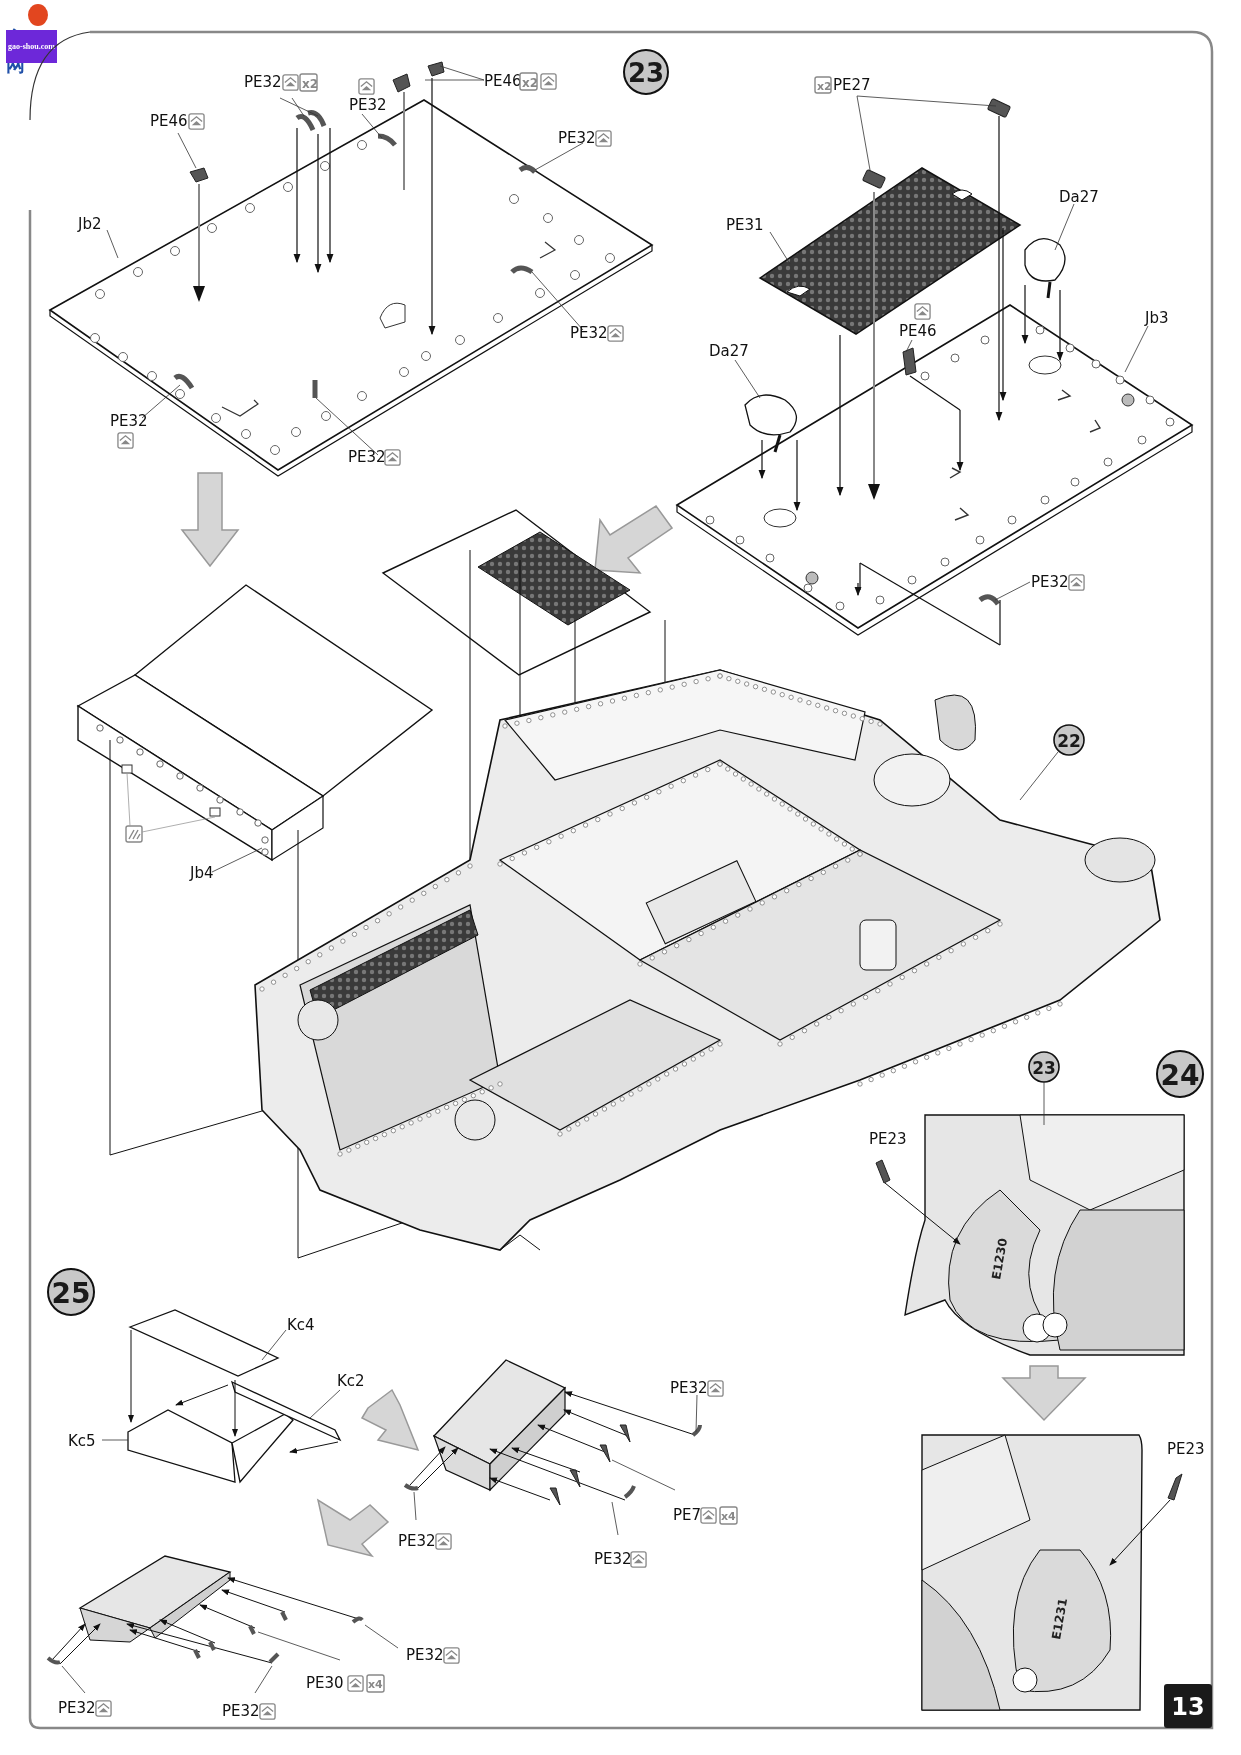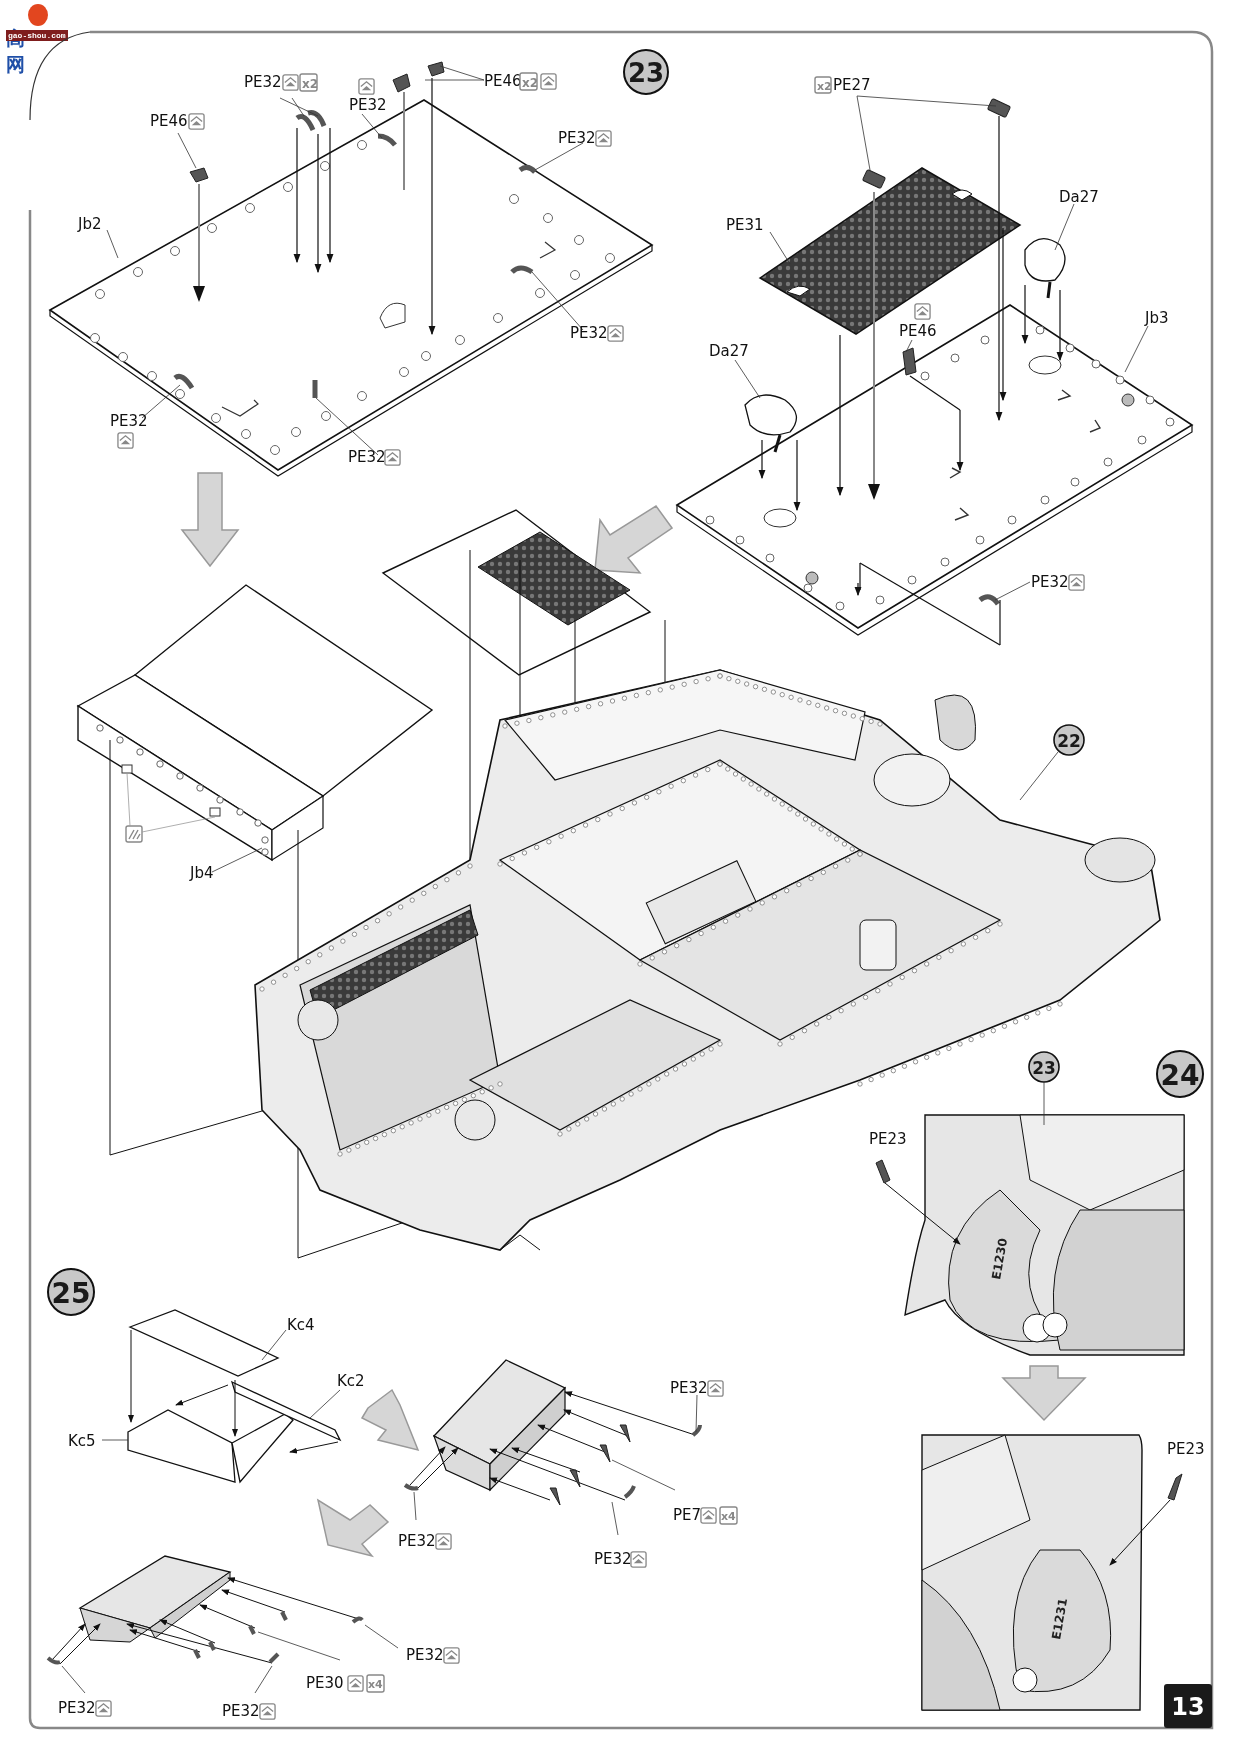--- a/index.html
+++ b/index.html
@@ -3,21 +3,21 @@
 <meta charset="utf-8">
 <style>
   html,body{margin:0;padding:0;background:#fff;}
   body{width:1241px;height:1755px;position:relative;overflow:hidden;font-family:"DejaVu Sans",sans-serif;}
   #page{position:absolute;left:0;top:0;width:1241px;height:1755px;}
   .lbl{font-family:"DejaVu Sans",sans-serif;font-size:15px;fill:#111;}
   .step{font-family:"DejaVu Sans",sans-serif;font-weight:bold;fill:#1a1a1a;}
   .pg{font-family:"DejaVu Sans",sans-serif;font-weight:bold;fill:#fff;font-size:24px;}
   .watermark{position:absolute;left:4px;top:6px;width:70px;height:36px;}
   .wm-cn{font-family:"DejaVu Sans",sans-serif;font-size:19px;font-weight:bold;color:#1f4fa8;letter-spacing:10px;position:absolute;left:2px;top:0;margin-top:20px;}
-  .wm-site{font-family:Liberation Mono, monospace;font-size:8px;font-weight:bold;color:#fff;background:#7f1d1d;position:absolute;left:2px;top:24px;padding:1px 2px;}
+  .wm-site{font-family:Liberation Serif, serif;font-size:8px;font-weight:bold;color:#fff;background:#6d28d9;position:absolute;left:2px;top:24px;padding:12px 2px;}
   .wm-logo{position:absolute;left:24px;top:-2px;width:20px;height:22px;border-radius:50%;background:#e2461f;}
 </style>
 </head>
 <body>
 
 <div class="watermark">
   <span class="wm-logo"></span>
   <span class="wm-cn">高 网</span>
   <span class="wm-site">gao-shou.com</span>
 </div>

